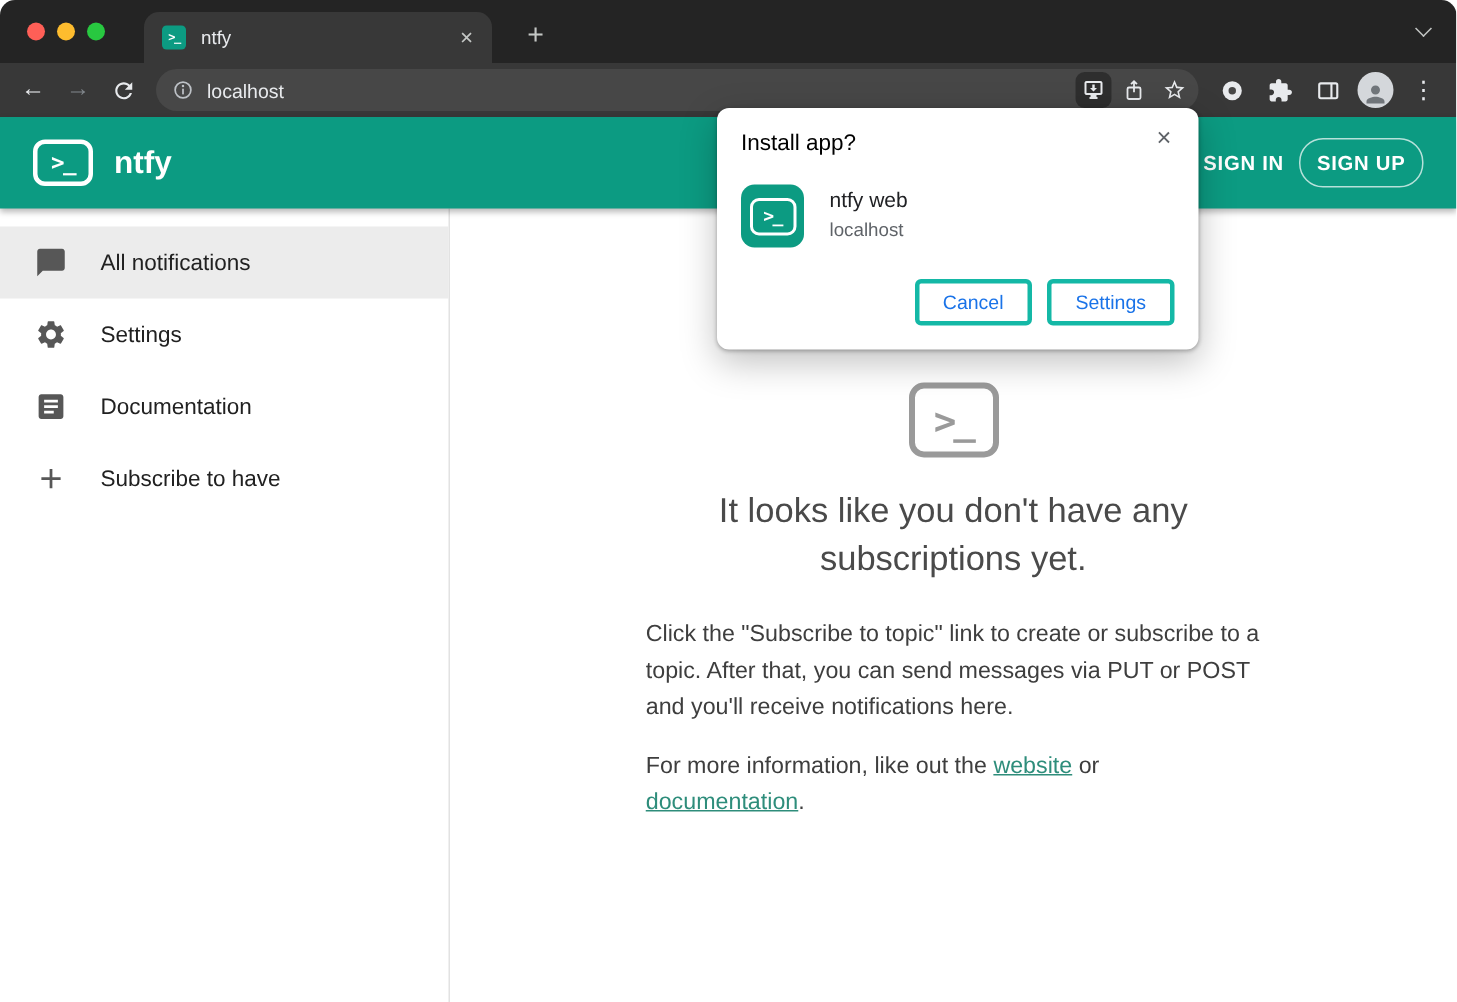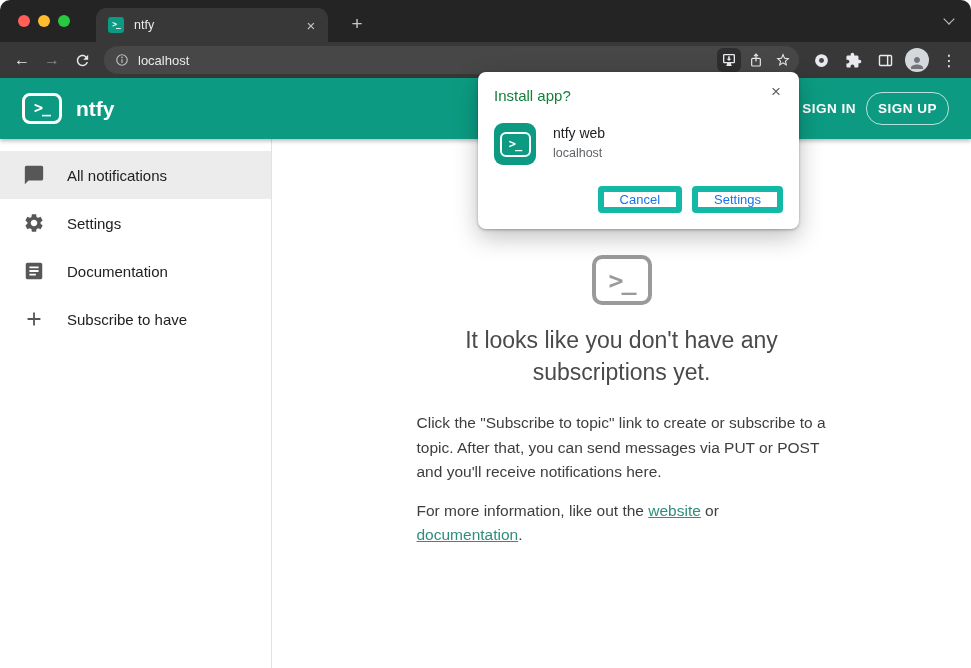--- a/index.html
+++ b/index.html
@@ -88,21 +88,21 @@
   }
   .logo-outline .glyph { font-size: 15px; letter-spacing: -1px; }
   .brand-title { color: #fff; font-size: 21px; font-weight: bold; margin-left: 14px; }
   .header-spacer { flex: 1; }
   .hbtn { color: #fff; font-size: 13.5px; font-weight: bold; letter-spacing: 0.5px; cursor: pointer; white-space: nowrap; }
   .signin { padding: 9px 10px; }
   .signup { padding: 8px 11px; border: 1px solid rgba(255,255,255,0.7); border-radius: 16px; }
 
   
   .app-body { display: flex; height: 529px; background: #fff; }
-  .sidebar { width: 272px; flex: none; border-right: 1px solid #e2e2e2; padding-top: 12px; background: #fff; }
+  .sidebar { width: 300px; flex: none; border-right: 1px solid #e2e2e2; padding-top: 12px; background: #fff; }
   .side-item {
     height: 48px; display: flex; align-items: center; gap: 22px;
     padding: 0 16px 0 23px; font-size: 15px; color: #212121; cursor: pointer;
   }
   .side-item.selected { background: #ececec; }
   .side-item svg { width: 22px; height: 22px; color: #575757; flex: none; }
   .content { flex: 1; display: flex; flex-direction: column; align-items: center; padding-top: 116px; }
   .empty-icon {
     width: 60px; height: 50px; border: 4px solid #9a9a9a; border-radius: 10px; color: #9a9a9a;
     display: flex; align-items: center; justify-content: center;
@@ -113,42 +113,42 @@
   .empty-text { margin-top: 23px; }
   .empty-more { margin-top: 15px; }
   .empty-more a { color: var(--link, #2e8d7b); text-decoration: underline; cursor: pointer; }
 
   
   .install-dialog {
     position: absolute; left: 478px; top: 72px; width: 321px; z-index: 100;
     background: #fff; border-radius: 8px; padding: 15px 16px 16px;
     box-shadow: 0 1px 3px rgba(0,0,0,0.3), 0 8px 24px rgba(0,0,0,0.25);
   }
-  .dlg-title { font-size: 15px; color: #15803d; }
+  .dlg-title { font-size: 15px; color: #000000; }
   .dlg-close {
     position: absolute; right: 13px; top: 10px; width: 20px; height: 20px;
     color: #5f6368; font-size: 17px; display: flex; align-items: center; justify-content: center; cursor: pointer;
   }
   .dlg-body { display: flex; gap: 17px; margin-top: 19px; }
   .dlg-logo {
     width: 42px; height: 42px; border-radius: 9px; background: var(--accent, #0c9b82);
     display: flex; align-items: center; justify-content: center; flex: none;
   }
   .dlg-logo-inner {
     width: 31px; height: 25px; border: 2px solid #fff; border-radius: 6px; color: #fff;
     display: flex; align-items: center; justify-content: center;
   }
   .dlg-logo-inner .glyph { font-size: 12px; letter-spacing: -1px; }
   .dlg-app { display: block; font-size: 14px; color: #202124; margin-top: 2px; }
   .dlg-origin { display: block; font-size: 12.5px; color: #5f6368; margin-top: 5px; }
   .dlg-actions { display: flex; justify-content: flex-end; gap: 10px; margin-top: 21px; }
   .dlg-btn {
-    background: #fff; border: 6px solid #14b8a6; border-radius: 4px;
+    background: #fff; border: 3px solid #14b8a6; border-radius: 4px;
     color: var(--dialog_button_blue, #1a73e8); font-size: 13px; font-weight: 500;
-    padding: 0 16px; font-family: inherit; cursor: pointer;
+    padding: 5px 16px; font-family: inherit; cursor: pointer;
   }
 </style>
 </head>
 <body>
 
 <div class="window">
 
   <div class="titlebar">
     <div class="traffic">
       <span class="tl red"></span>

